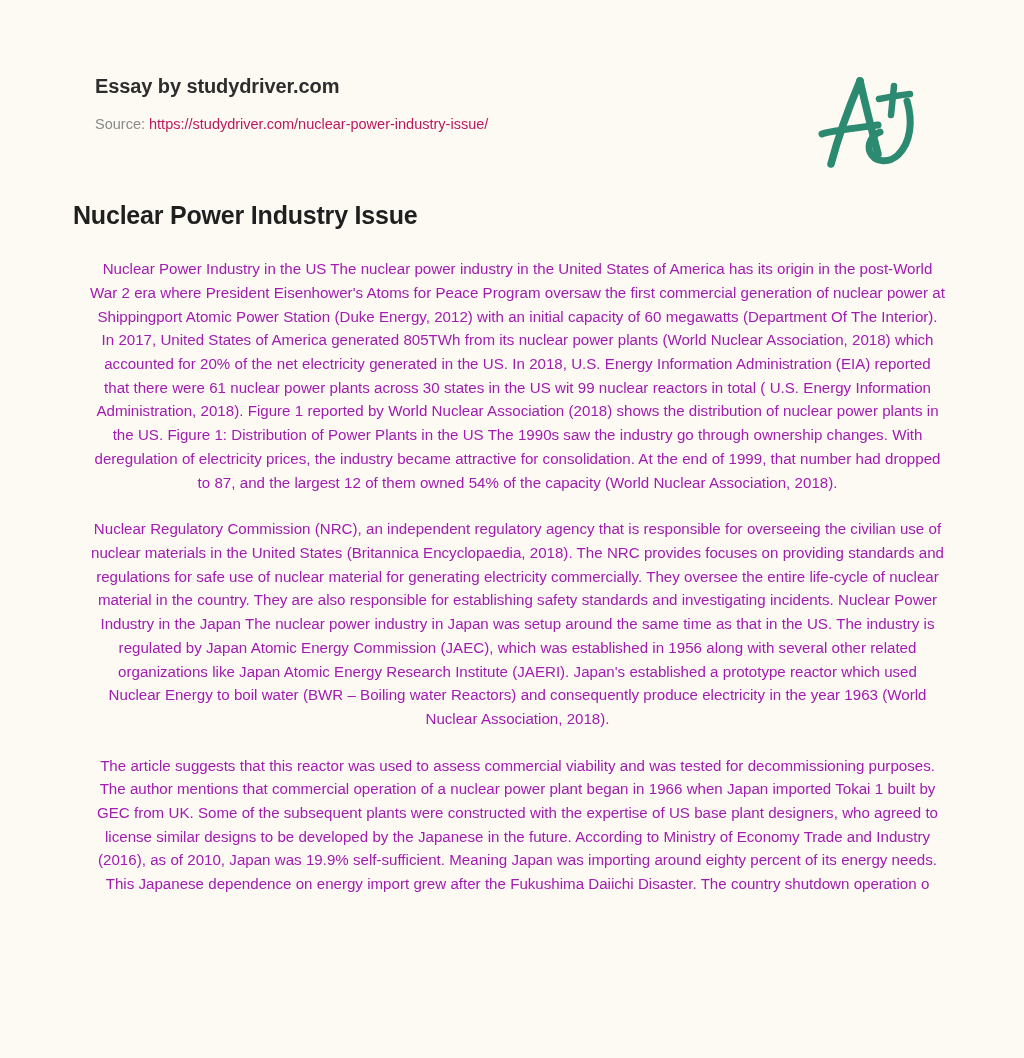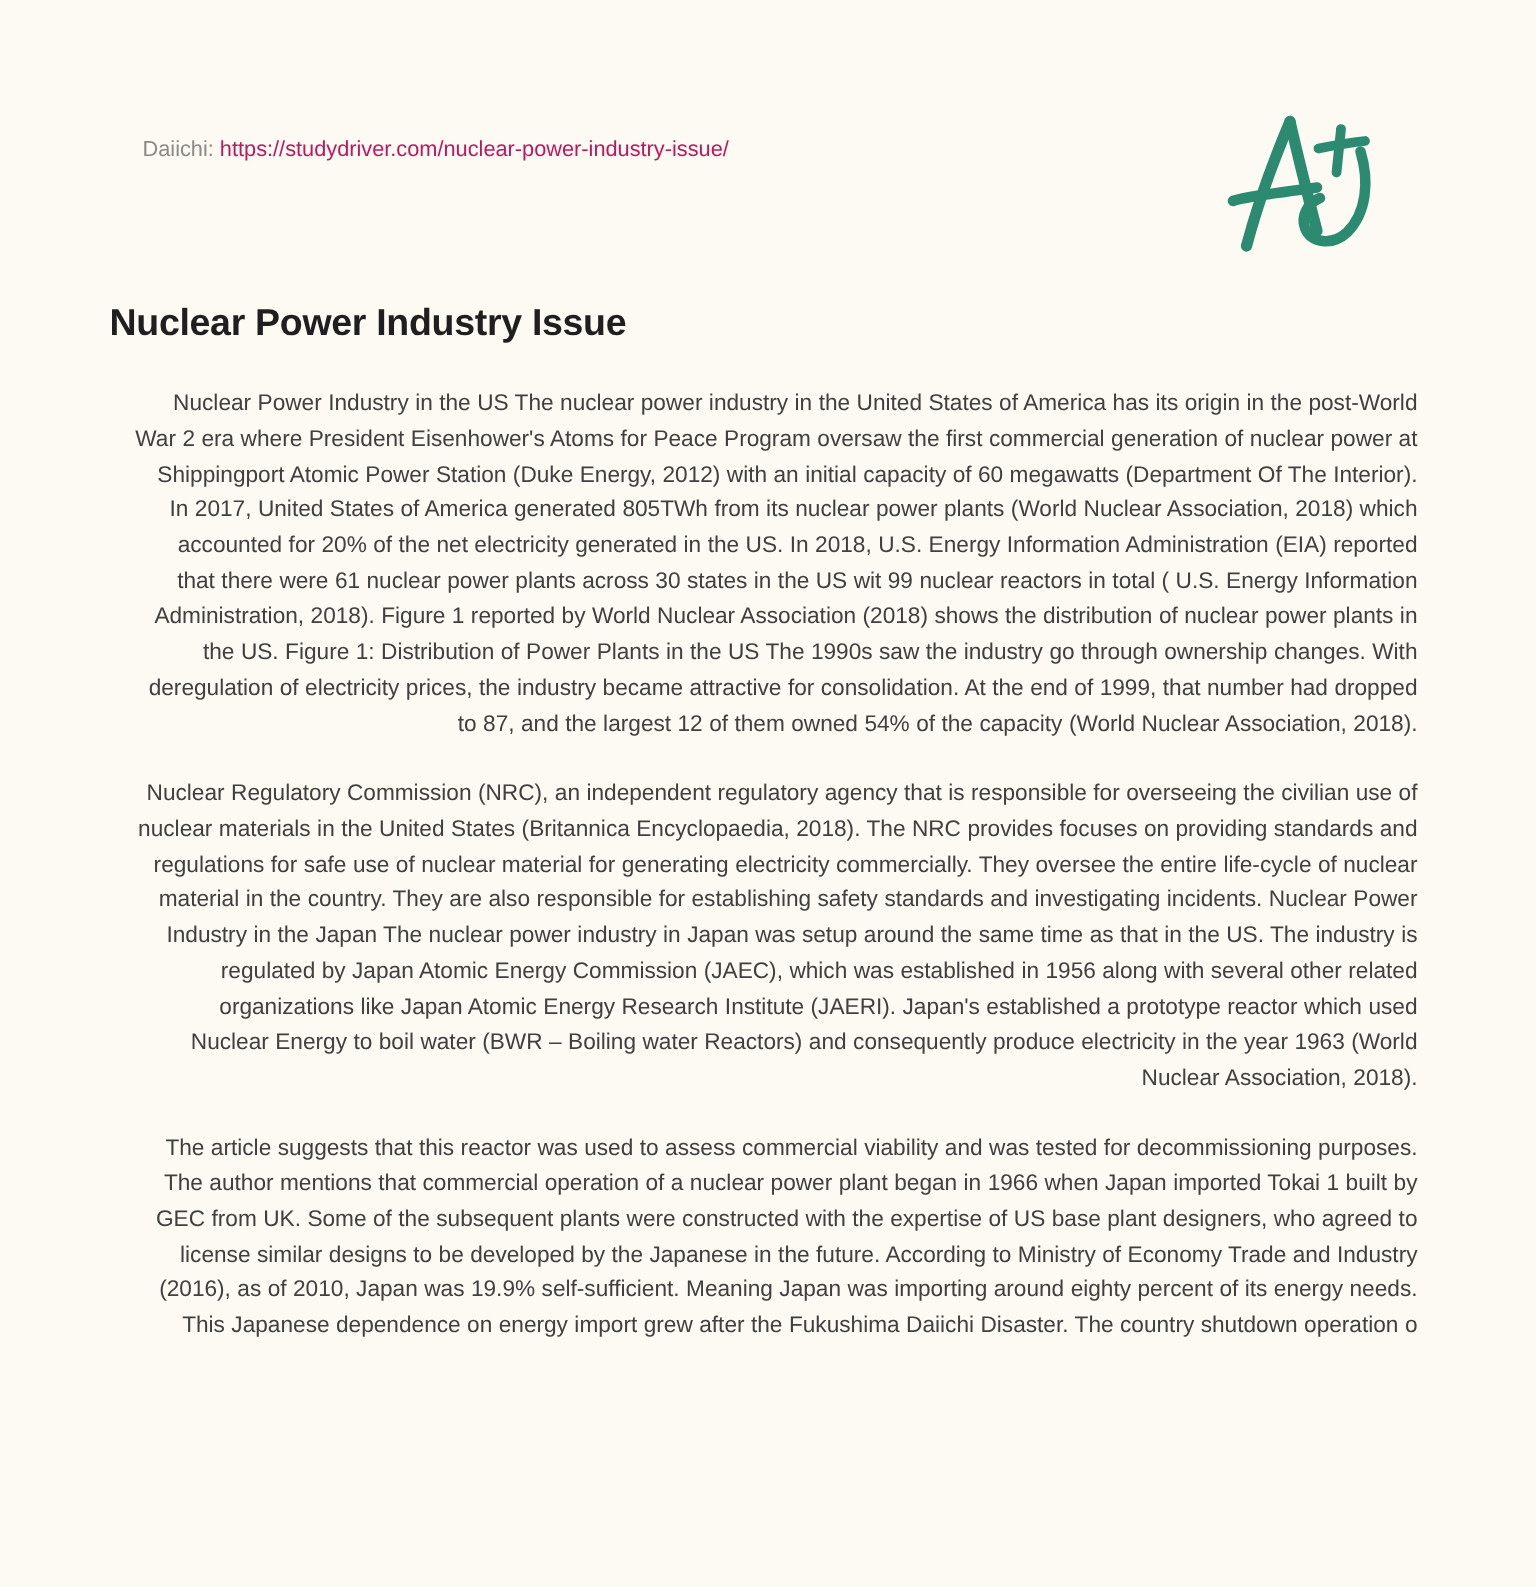--- a/index.html
+++ b/index.html
@@ -95,40 +95,41 @@
 
   .body-copy {
     margin: 0;
     padding: 26px 79px 0 90px;
   }
 
   .body-copy p {
     margin: 0 0 23px 0;
     font-size: 15.1px;
     line-height: 23.7px;
-    color: #404040;
-    text-align: right;
+    color: #a21caf;
+    text-align: center;
     word-spacing: 0.1px;
   }
 
   .body-copy p:last-child {
     margin-bottom: 4px;
   }
 </style>
 </head>
 <body>
 
 <div class="page">
 
   <div class="header">
 
     <div class="brand-block">
+      <div class="brand-title">Essay by studydriver.com</div>
 
       <div class="source-line">
-        <span class="source-label">Daiichi:</span>
+        <span class="source-label">Source:</span>
         <a class="source-url" href="#">https://studydriver.com/nuclear-power-industry-issue/</a>
       </div>
     </div>
 
     <div class="logo">
       <svg width="112" height="104" viewBox="0 0 112 104" xmlns="http://www.w3.org/2000/svg">
         <g fill="none" stroke="#2c8a70" stroke-linecap="round" stroke-linejoin="round">
 
           <path d="M48 13 C 40 32, 28 62, 19 96" stroke-width="7.5"></path>
 

